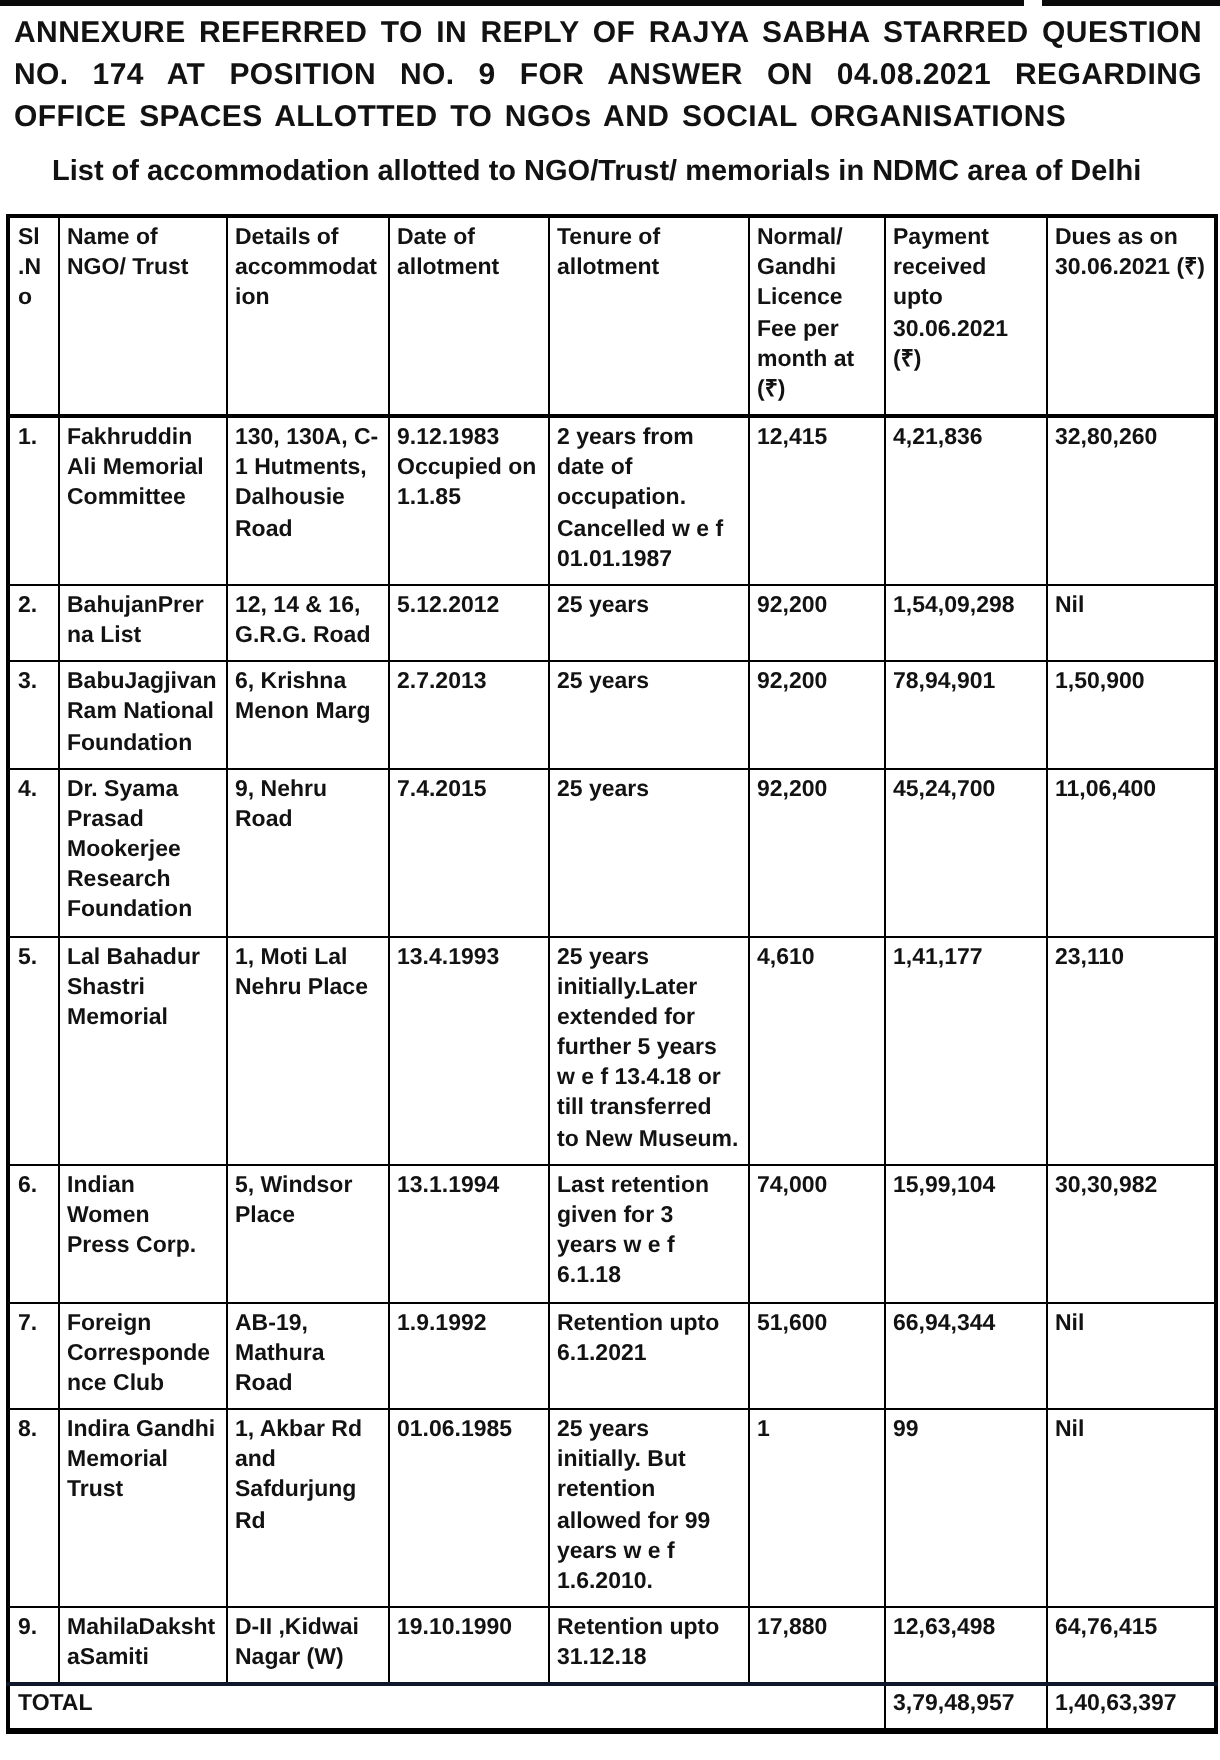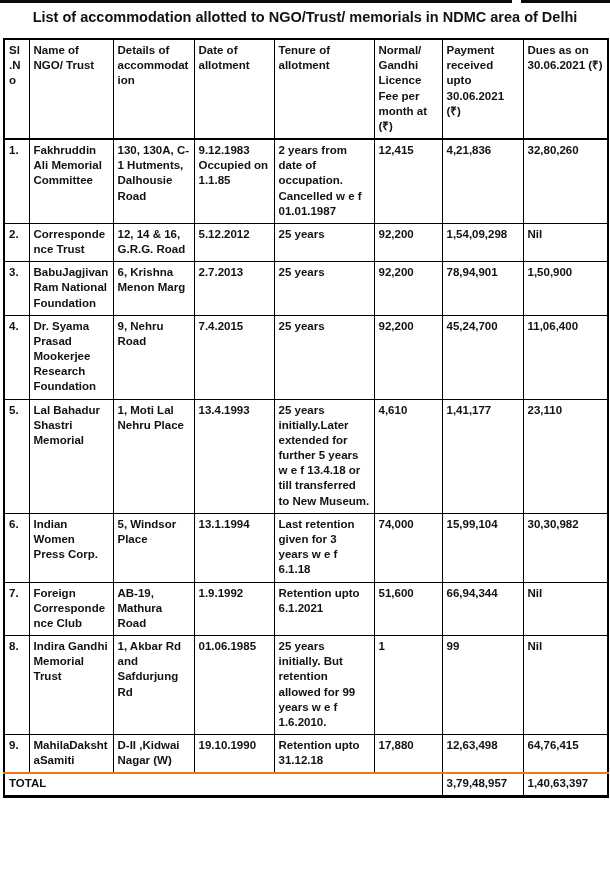--- a/index.html
+++ b/index.html
@@ -22,21 +22,21 @@
     font-size: 15px;
     line-height: 21px;
     text-align: justify;
     letter-spacing: 0.2px;
     word-spacing: 2px;
   }
   .subtitle {
     margin: 7px 26px 0 26px;
     font-size: 14.5px;
     line-height: 21px;
-    text-align: center;
+    text-align: left;
   }
 
   table.allotment {
     border-collapse: collapse;
     table-layout: fixed;
     width: 604px;
     margin: 10px 0 12px 3px;
     border: 2px solid #000;
   }
   table.allotment th,
@@ -47,33 +47,34 @@
     font-size: 11.5px;
     line-height: 1.32;
     font-weight: 700;
     text-align: left;
     overflow-wrap: break-word;
     word-wrap: break-word;
   }
   table.allotment thead th { border-bottom: 2px solid #000; }
   th.center, td.center { text-align: center; }
   tr.total-row td {
-    border-top: 2px solid #f97316;
+    border-top: 2px solid #0f172a;
     border-bottom: 3px solid #000;
     padding-top: 2px; padding-bottom: 3px;
   }
   td.total-label { text-align: center; }
 </style>
 </head>
 <body>
 
 <div class="page">
   <div class="scan-line seg1"></div>
   <div class="scan-line seg2"></div>
 
+  <p class="title">ANNEXURE REFERRED TO IN REPLY OF RAJYA SABHA STARRED QUESTION NO. 174 AT POSITION NO. 9 FOR ANSWER ON 04.08.2021 REGARDING OFFICE SPACES ALLOTTED TO NGOs AND SOCIAL ORGANISATIONS</p>
   <p class="subtitle">List of accommodation allotted to NGO/Trust/ memorials in NDMC area of Delhi</p>
 
   <table class="allotment">
     <colgroup>
       <col style="width:25px">
         <col style="width:84px">
         <col style="width:81px">
         <col style="width:80px">
       <col style="width:100px">
         <col style="width:68px">
@@ -98,21 +99,21 @@
           <td>Fakhruddin Ali Memorial Committee</td>
           <td>130, 130A, C-1 Hutments, Dalhousie Road</td>
           <td>9.12.1983 Occupied on 1.1.85</td>
           <td>2 years from date of occupation. Cancelled w e f 01.01.1987</td>
           <td>12,415</td>
           <td>4,21,836</td>
           <td>32,80,260</td>
         </tr>
         <tr>
           <td>2.</td>
-          <td>Correspondence Trust</td>
+          <td>BahujanPrerna List</td>
           <td>12, 14 &amp; 16, G.R.G. Road</td>
           <td>5.12.2012</td>
           <td>25 years</td>
           <td>92,200</td>
           <td>1,54,09,298</td>
           <td>Nil</td>
         </tr>
         <tr>
           <td>3.</td>
           <td>BabuJagjivan Ram National Foundation</td>

